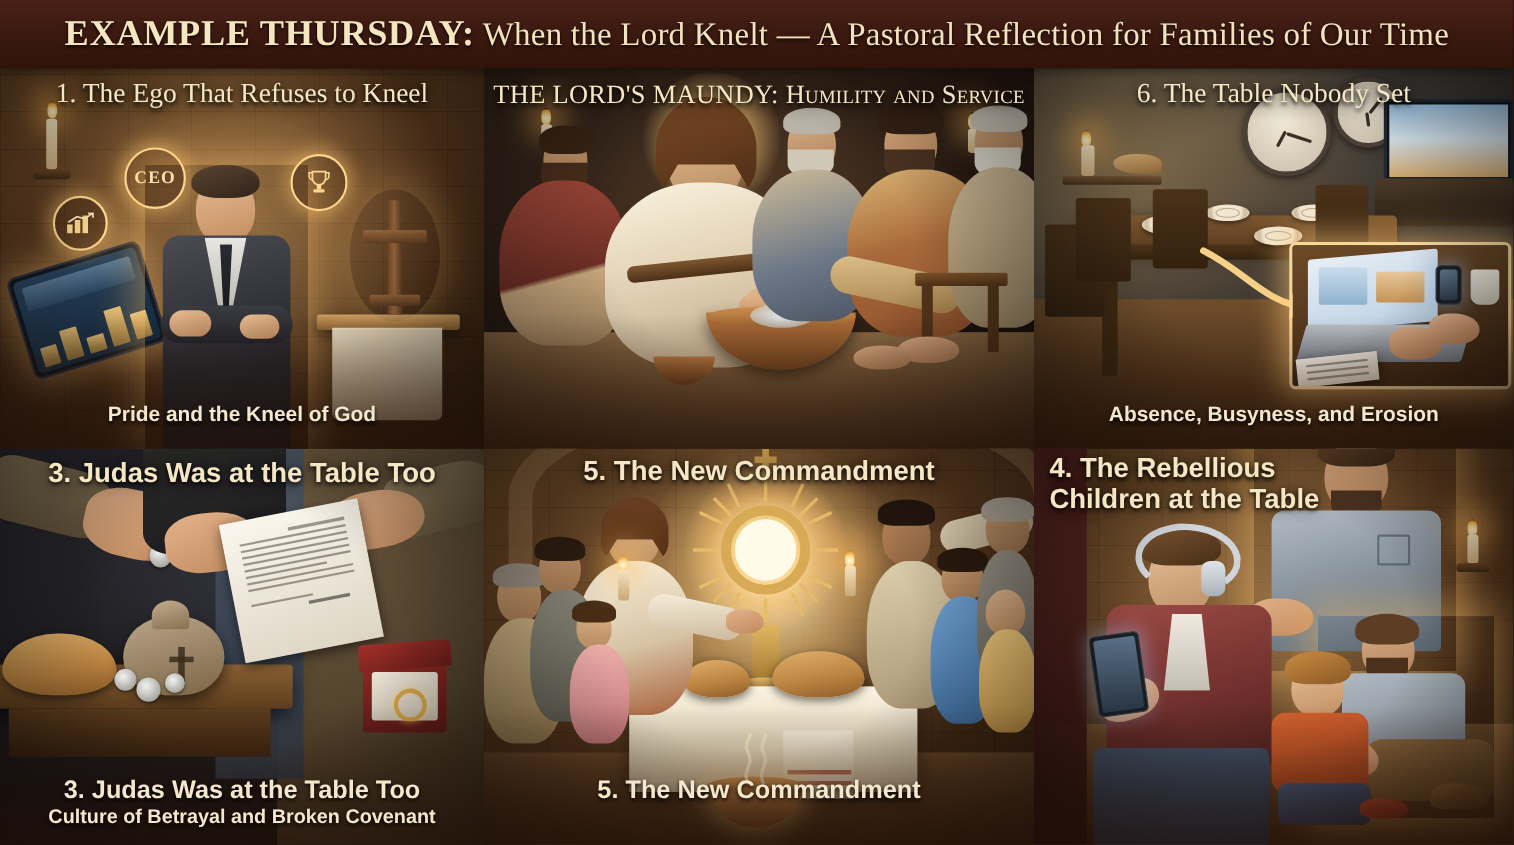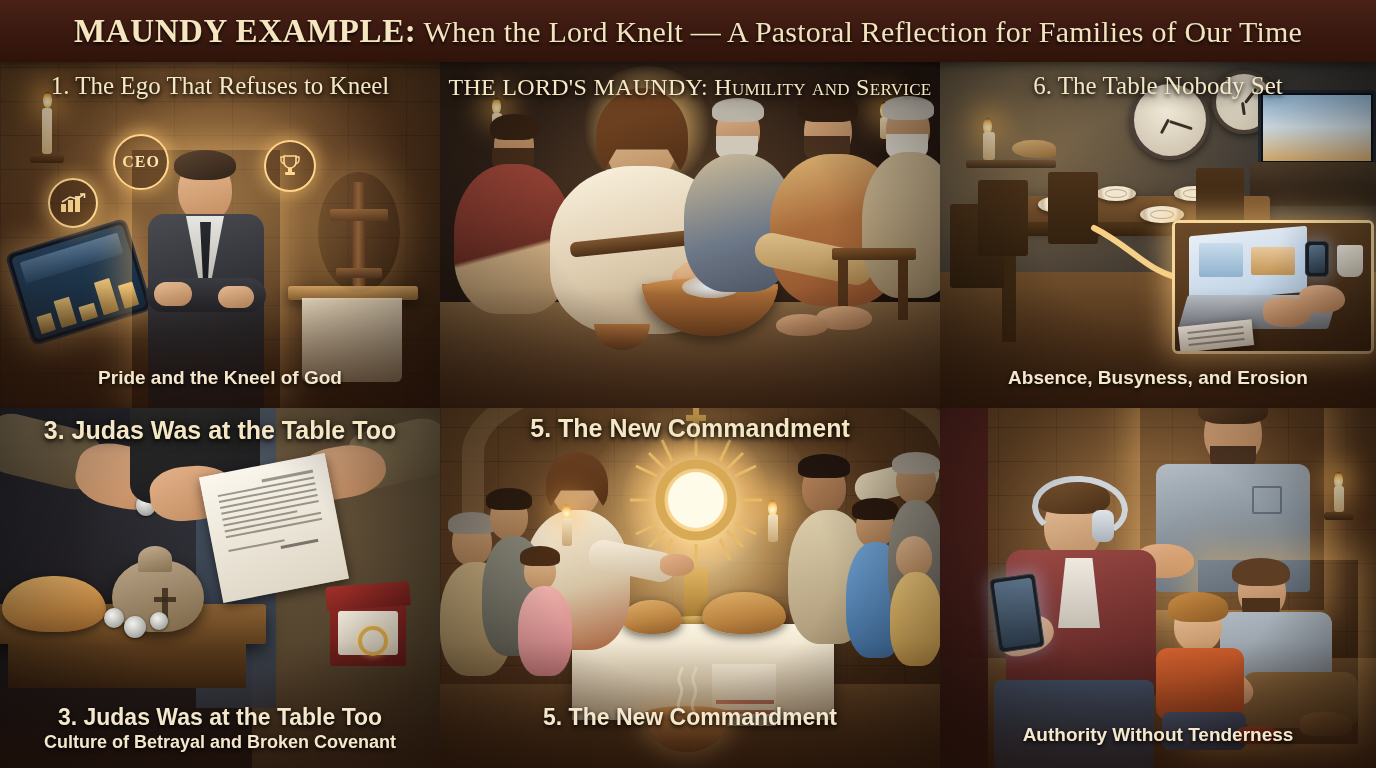--- a/index.html
+++ b/index.html
@@ -136,21 +136,21 @@
   .headphone{position:absolute;border:6px solid #cfd4d9;border-bottom-color:transparent;border-radius:50%;}
 
   .arrow{position:absolute;}
 </style>
 </head>
 <body>
 
 <div class="poster">
 
   <div class="titlebar">
-    <div class="tl"><span class="caps">MAUNDY EXAMPLE:</span><span> When the Lord Knelt — A Pastoral Reflection for Families of Our Time</span></div>
+    <div class="tl"><span class="caps">EXAMPLE THURSDAY:</span><span> When the Lord Knelt — A Pastoral Reflection for Families of Our Time</span></div>
   </div>
 
   <div class="grid">
 
     <div class="panel p1">
       <div class="bg stone"></div>
 
       <div class="ob" style="left:34px;top:34px;">
         <div class="candle-flame" style="position:absolute;left:9px;top:-4px;"></div>
         <div class="candle-body" style="position:absolute;left:8px;top:12px;height:46px;"></div>
@@ -661,17 +661,20 @@
            background:linear-gradient(165deg,#8c6437,#54391c);"></div>
 
       <div class="ob" style="left:392px;top:64px;">
         <div class="candle-flame" style="position:absolute;left:2px;top:0;"></div>
         <div class="candle-body" style="position:absolute;left:2px;top:14px;height:26px;"></div>
         <div class="ob" style="left:-8px;top:40px;width:30px;height:8px;background:linear-gradient(180deg,#6a4524,#3d2713);border-radius:3px;"></div>
       </div>
 
       <div class="vig"></div>
         <div class="warmth"></div>
-      <div class="cap" style="top:316px;">Authority Without Tenderness</div>
+      <div class="hd sans left" style="top:4px;">
+        <div>4. The Rebellious</div>
+        <div>Children at the Table</div>
+      </div>
     </div>
 
   </div>
 </div>
 
 </body></html>

